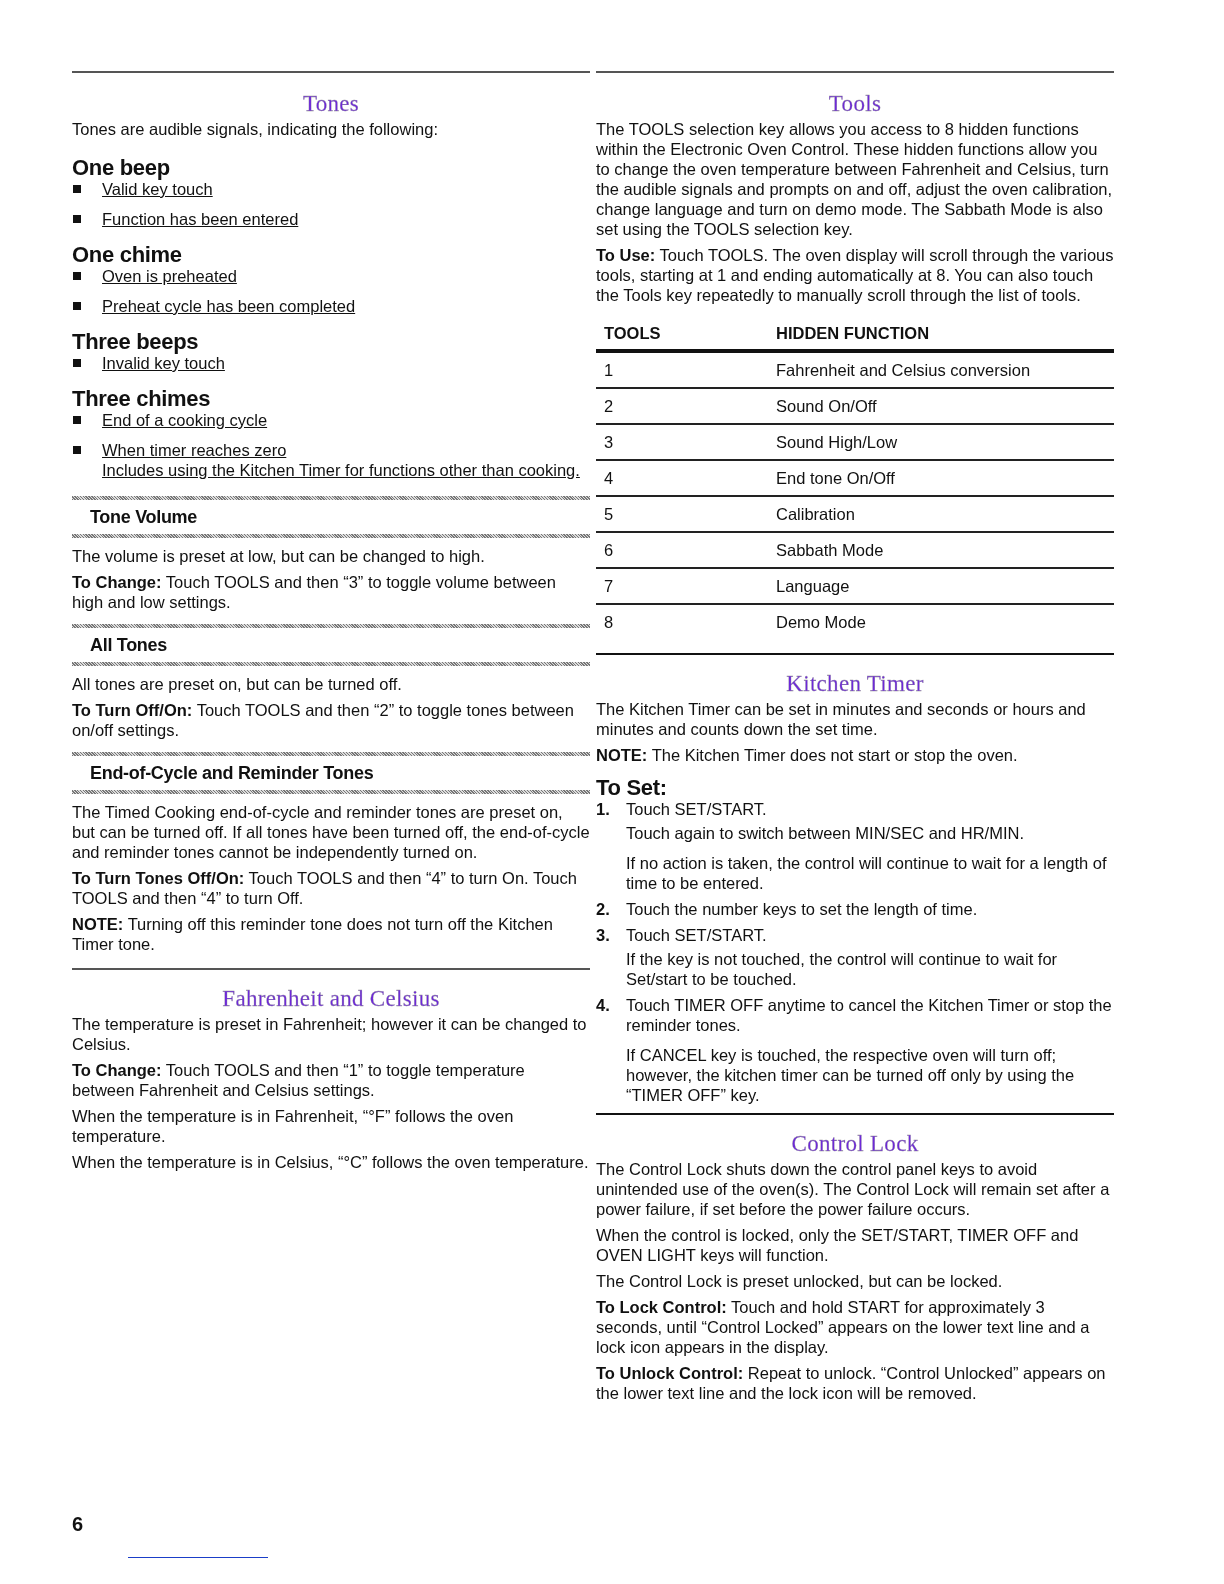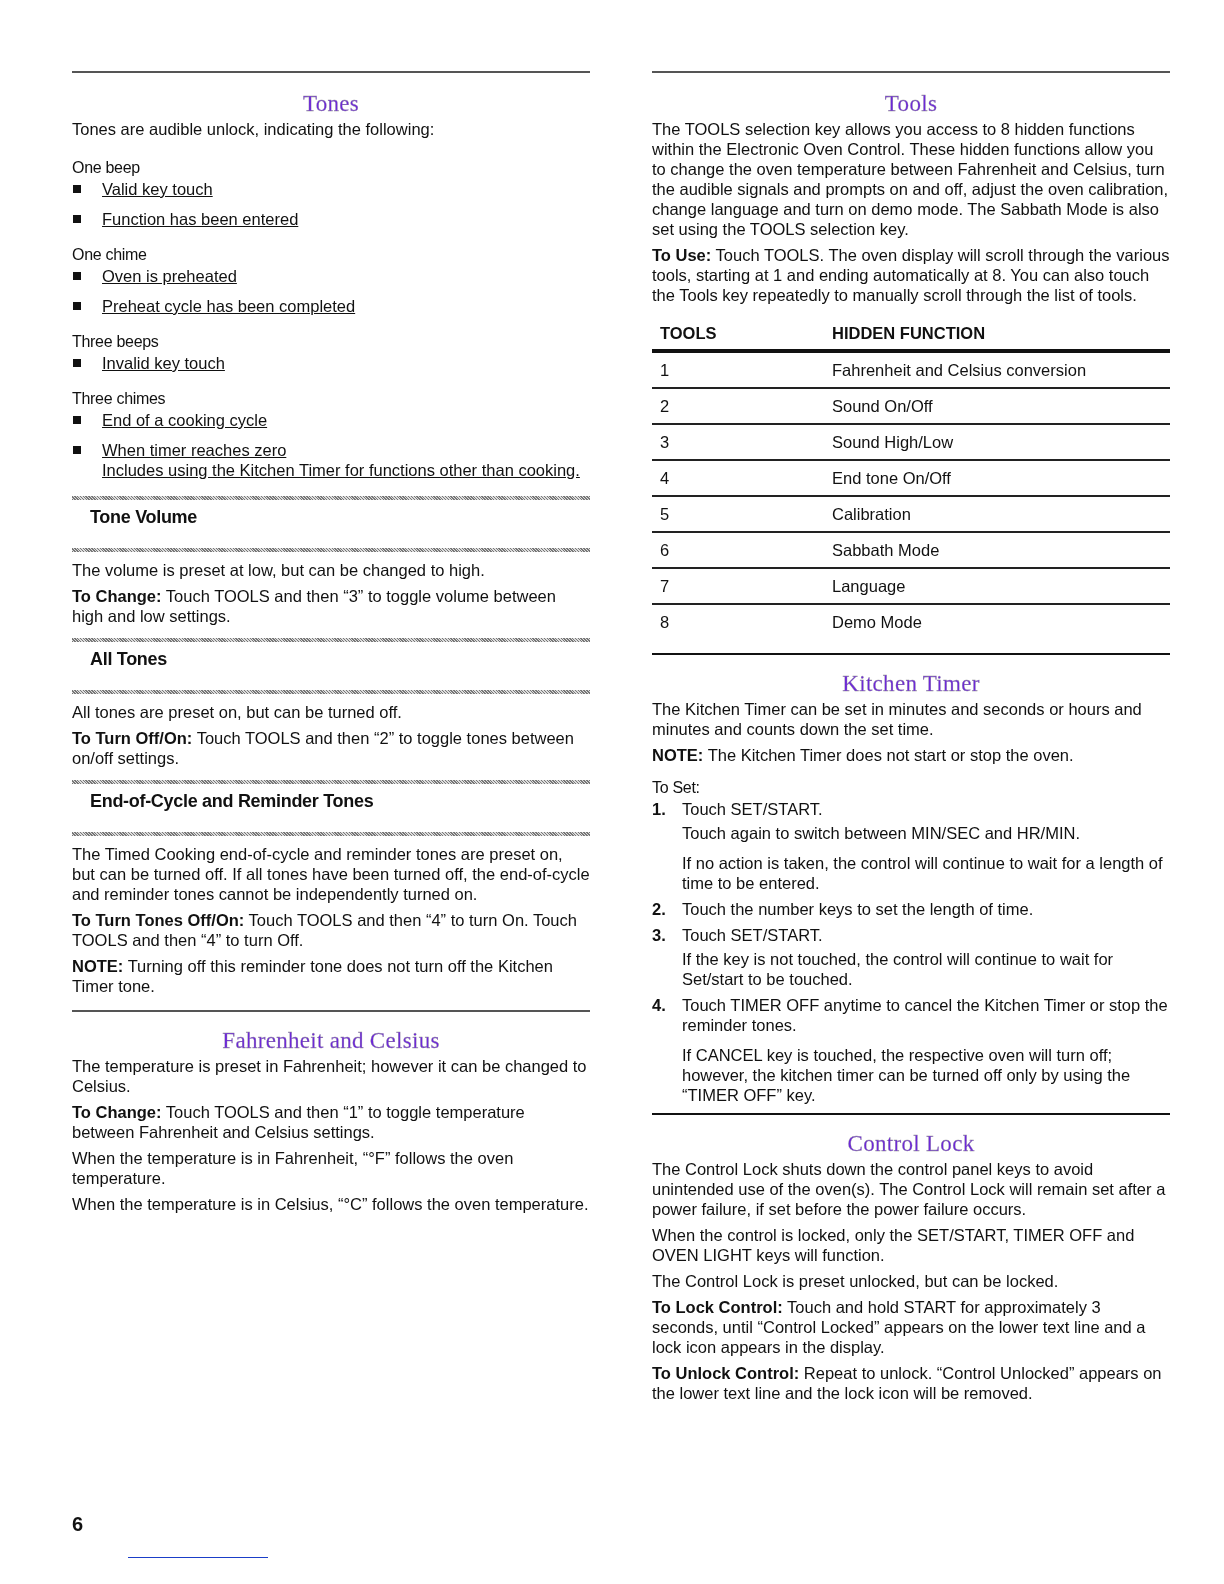--- a/index.html
+++ b/index.html
@@ -10,21 +10,21 @@
       color: #111;
       font-size: 16.5px;
       line-height: 20px;
     }
     .col {
       position: absolute;
       top: 71px;
       width: 518px;
     }
     .col-left { left: 72px; }
-    .col-right { left: 652px; }
+    .col-right { left: 596px; }
 
     .rule-top {
       border-top: 2px solid #555;
       height: 0;
     }
     .rule-section {
       border-top: 2px solid #555;
       height: 0;
     }
     .rule-black {
@@ -36,22 +36,22 @@
       font-size: 23px;
       color: #6d28d9;
       text-align: center;
       line-height: 30px;
       letter-spacing: 0.3px;
       -webkit-text-stroke: 0.3px #999;
     }
     p { margin-bottom: 6px; }
     .b { font-weight: bold; }
     h3 {
-      font-size: 16px;
-      font-weight: normal;
+      font-size: 22px;
+      font-weight: bold;
       line-height: 22px;
       letter-spacing: -0.3px;
       margin-top: 15px;
     }
     ul.bullets { list-style: none; }
     ul.bullets li {
       position: relative;
       padding-left: 30px;
       margin-bottom: 10px;
       text-decoration: underline;
@@ -69,21 +69,21 @@
       margin-bottom: 8px;
     }
     .hatch {
       height: 4px;
       background: repeating-linear-gradient(45deg, #777 0 1px, #ddd 1px 2px);
     }
     .subhead {
       font-size: 18px;
       font-weight: bold;
       letter-spacing: -0.3px;
-      padding: 6px 0 20px 18px;
+      padding: 6px 0 6px 18px;
       line-height: 22px;
     }
 
     
     table.tools {
       width: 100%;
       border-collapse: collapse;
       margin-top: 2px;
     }
     table.tools th {
@@ -135,21 +135,21 @@
     }
   </style>
 </head>
 <body>
 
 <div class="col col-left">
   <div class="rule-top"></div>
 
   <section>
     <div class="section-title" style="margin-top:16px;">Tones</div>
-    <p>Tones are audible unlock, indicating the following:</p>
+    <p>Tones are audible signals, indicating the following:</p>
 
     <h3 style="margin-top:18px;">One beep</h3>
     <ul class="bullets">
       <li><span class="sq"></span><span>Valid key touch</span></li>
       <li><span class="sq"></span><span>Function has been entered</span></li>
     </ul>
 
     <h3>One chime</h3>
     <ul class="bullets">
       <li><span class="sq"></span><span>Oven is preheated</span></li>

